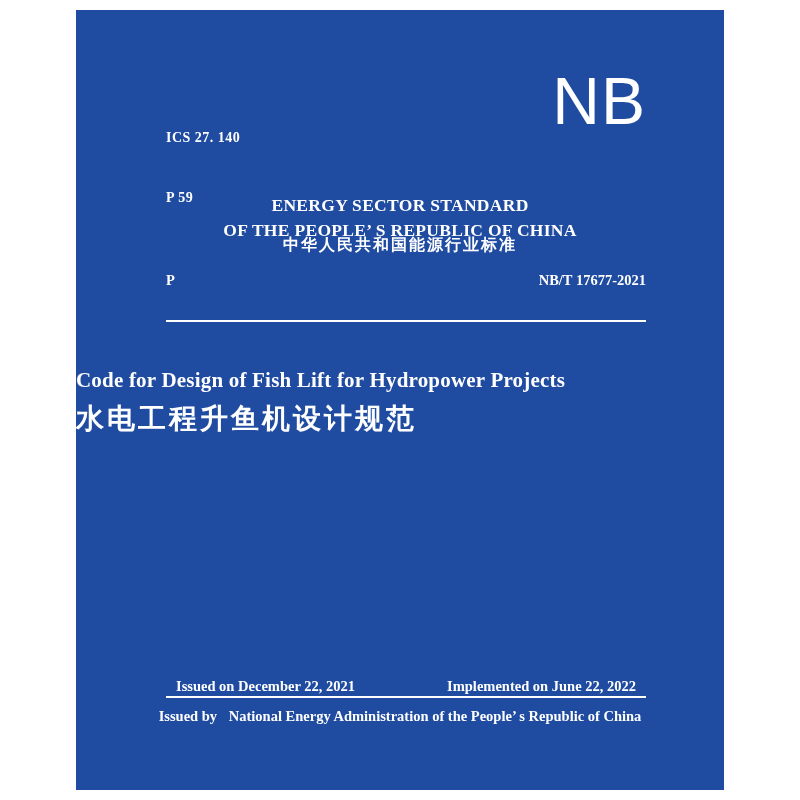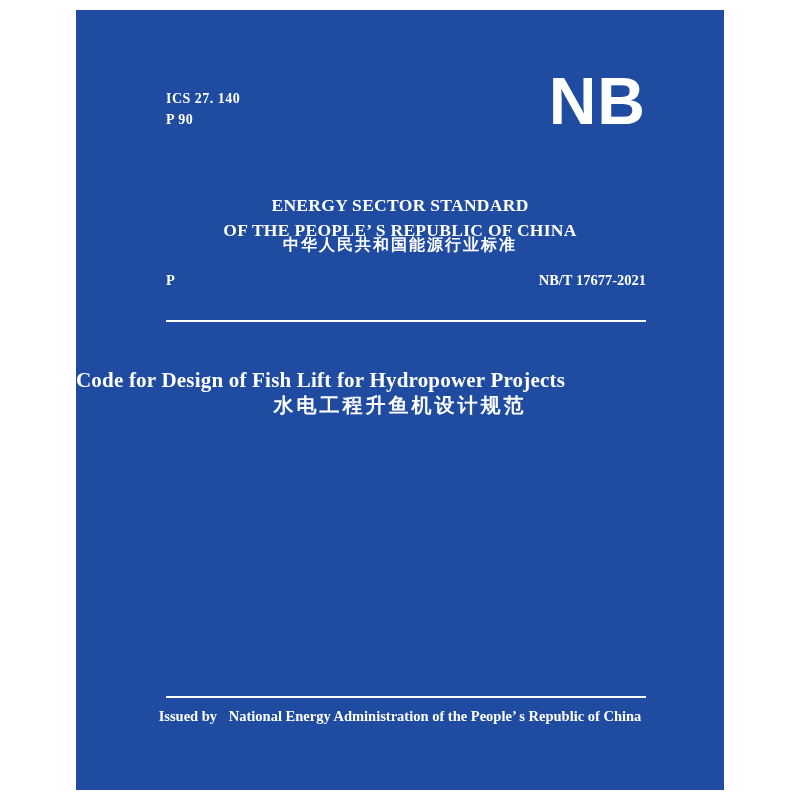--- a/index.html
+++ b/index.html
@@ -33,29 +33,29 @@
   .ics-block {
     position: absolute;
     left: 90px;
     top: 78px;
     font-family: "Liberation Serif", serif;
     font-weight: bold;
     font-size: 14px;
     line-height: 1.5;
     letter-spacing: 0.5px;
   }
-  .ics-line { white-space: pre; }
+  .ics-line { white-space: pre; margin-top: 39px; }
 
   
   .nb-logo {
     position: absolute;
     right: 78px;
     top: 58px;
     font-family: "Liberation Sans", sans-serif;
-    font-weight: bold;
+    font-weight: normal;
     font-size: 66px;
     letter-spacing: 1px;
     line-height: 1;
   }
 
   
   .std-title {
     position: absolute;
     left: 0;
     right: 0;
@@ -113,25 +113,25 @@
     text-align: left;
     font-family: "Liberation Serif", serif;
     font-weight: bold;
     font-size: 21px;
     letter-spacing: 0.2px;
   }
   .main-title-cn {
     position: absolute;
     left: 0;
     right: 0;
-    top: 382px;
-    text-align: center;
+    top: 390px;
+    text-align: left;
     font-family: "DejaVu Sans", sans-serif;
     font-weight: bold;
-    font-size: 20px;
+    font-size: 28px;
     letter-spacing: 3px;
   }
 
   
   .dates-row {
     position: absolute;
     left: 100px;
     right: 88px;
     top: 668px;
     display: flex;
@@ -154,21 +154,21 @@
   .issued-by .label { margin-right: 8px; }
 </style>
 </head>
 <body>
 
 <div class="page">
   <div class="cover">
 
     <div class="ics-block">
       <div class="ics-line">ICS 27. 140</div>
-      <div class="ics-line">P 90</div>
+      <div class="ics-line">P 59</div>
     </div>
 
     <div class="nb-logo">NB</div>
 
     <div class="std-title">
       <div>ENERGY SECTOR STANDARD</div>
       <div>OF THE PEOPLE’ S REPUBLIC OF CHINA</div>
     </div>
 
     <div class="std-title-cn">中华人民共和国能源行业标准</div>
@@ -178,20 +178,24 @@
       <div>NB/T 17677-2021</div>
     </div>
 
     <div class="rule rule-top"></div>
 
     <div class="main-title-en">Code for Design of Fish Lift for Hydropower Projects</div>
     <div class="main-title-cn">水电工程升鱼机设计规范</div>
 
     <div class="rule rule-bottom"></div>
 
+    <div class="dates-row">
+      <div>Issued on December 22, 2021</div>
+      <div>Implemented on June 22, 2022</div>
+    </div>
 
     <div class="issued-by">
       <span class="label">Issued by</span>
       <span>National Energy Administration of the People’ s Republic of China</span>
     </div>
 
   </div>
 </div>
 
 </body></html>

